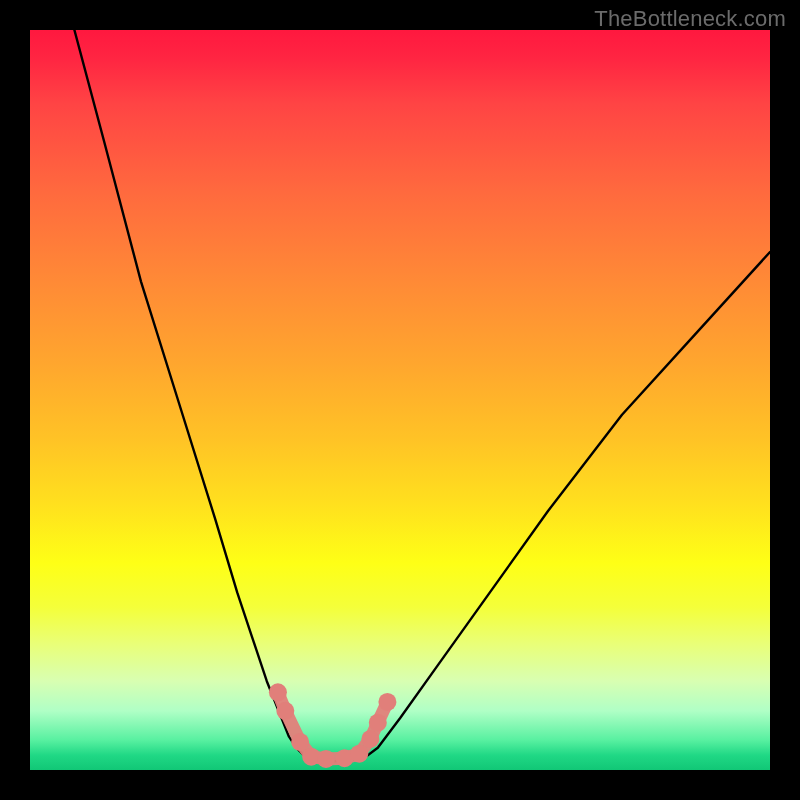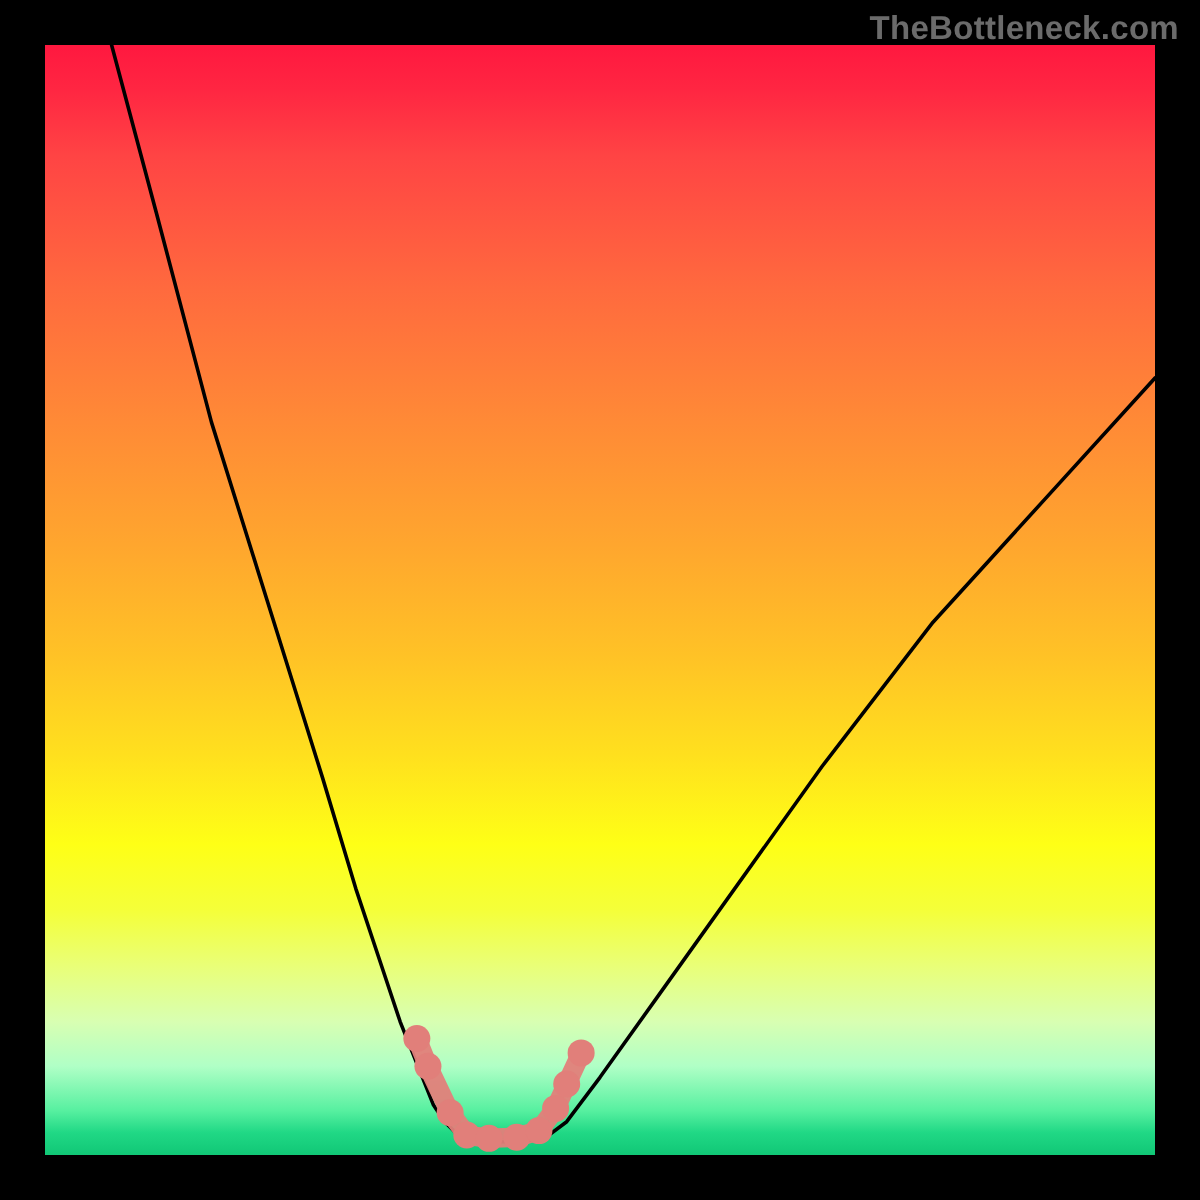--- a/index.html
+++ b/index.html
@@ -45,21 +45,21 @@
       #11c776 100%
     );
   }
   .watermark {
     position: absolute;
     top: 6px;
     right: 14px;
     color: #6b6b6b;
     font-size: 22px;
     letter-spacing: 0.2px;
-    font-weight: 700;
+    font-weight: 400;
   }
   svg.curve {
     position: absolute;
     left: 0;
     top: 0;
     width: 740px;
     height: 740px;
     pointer-events: none;
   }
 </style>

